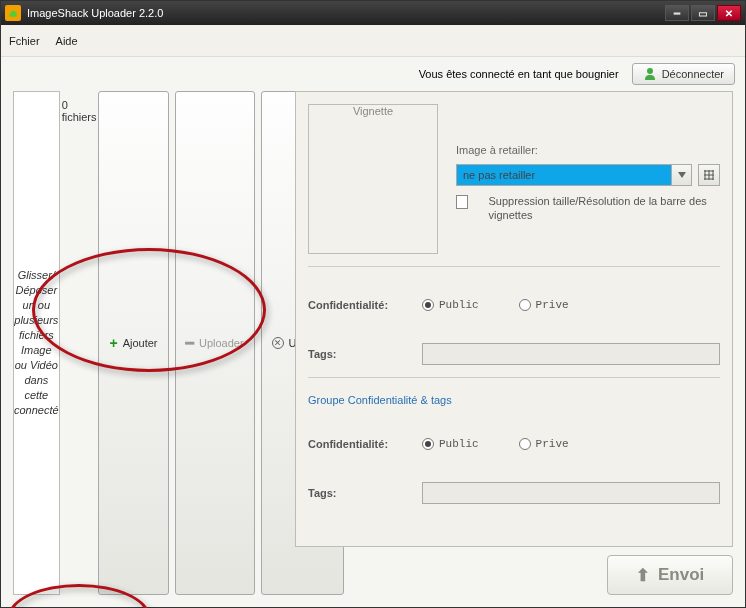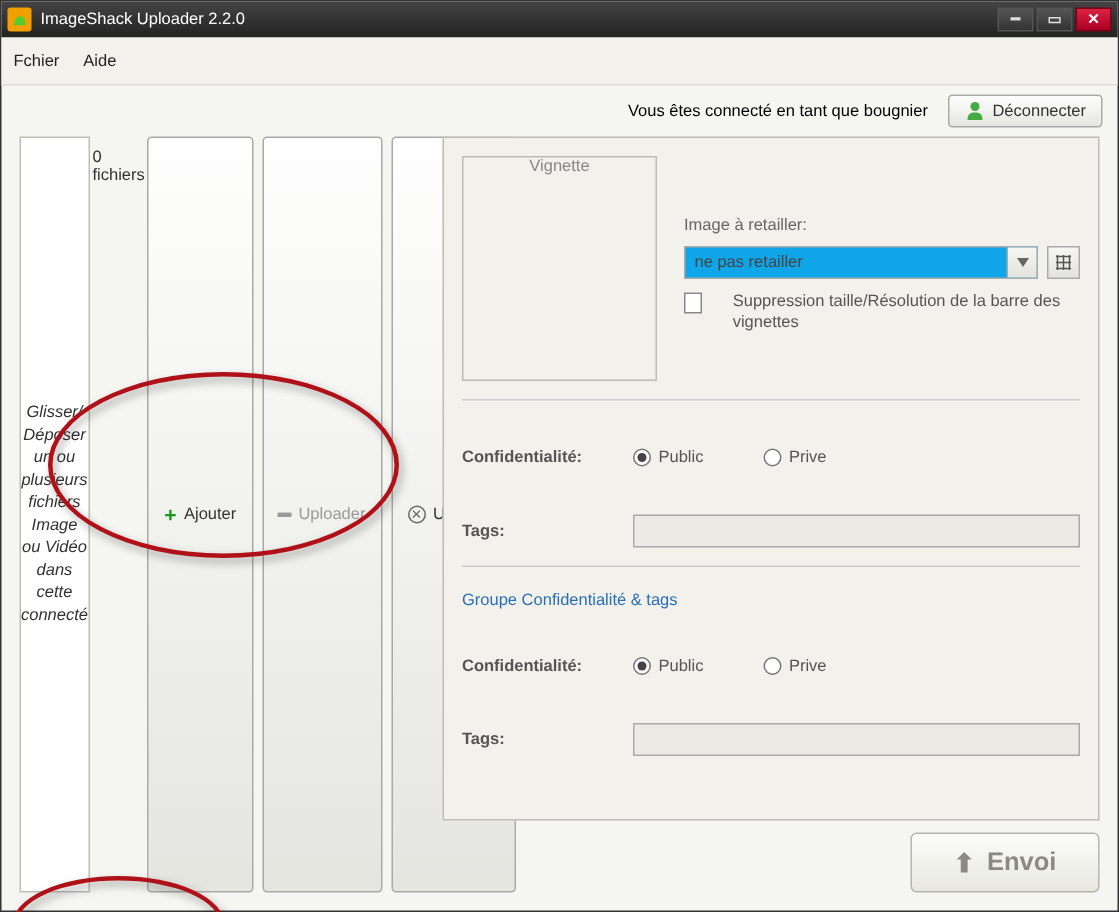--- a/index.html
+++ b/index.html
@@ -34,21 +34,21 @@
   .lbl { color: #666; font-size: 11px; }
   .select-row { display:flex; gap:6px; align-items:center; }
   .select { flex:1; height: 22px; border:1px solid #aaa; background:#0ea5e9; display:flex; align-items:center; padding:0 6px; color:#444; position:relative; }
   .select .arrow { position:absolute; right:0; top:0; width:20px; height:100%; border-left:1px solid #aaa; background:linear-gradient(#f6f6f2,#e4e4de); display:flex; align-items:center; justify-content:center; }
   .grid-btn { width:22px; height:22px; border:1px solid #aaa; background:linear-gradient(#f6f6f2,#e4e4de); display:flex; align-items:center; justify-content:center; cursor:pointer; }
   .chk-row { display:flex; gap:20px; align-items:flex-start; color:#555; }
   .chk { width:14px; height:14px; border:1px solid #888; background:#fff; margin-top:1px; }
   .sep { border-top:1px solid #ccc; }
   .form-row { display:flex; align-items:center; gap:14px; margin-top:20px; }
   .form-row .k { width:100px; font-weight:bold; color:#555; font-size:11px; }
-  .radio-row { display:flex; align-items:center; gap:40px; }
+  .radio-row { display:flex; align-items:center; gap:40px;font-family:Liberation Mono, monospace; }
   .radio { display:inline-flex; align-items:center; gap:5px; color:#555; }
   .radio .circ { width:12px; height:12px; border:1px solid #777; border-radius:50%; background:#fff; display:flex; align-items:center; justify-content:center; }
   .radio .circ.on::after { content:""; width:6px; height:6px; border-radius:50%; background:#444; }
   .tags-input { flex:1; height:22px; border:1px solid #aaa; background:#eceae4; }
   .link { color:#2a6fb5; font-size:11px; margin-top:4px; cursor:pointer; }
   .envoi-row { height:48px; display:flex; justify-content:flex-end; align-items:center; padding-top:8px; }
   .envoi-btn { width:126px; height:40px; border:1px solid #b6b6ae; background:linear-gradient(#fcfcf9,#e8e8e1); border-radius:4px; display:flex; align-items:center; justify-content:center; gap:8px; font-size:17px; font-weight:bold; color:#8a8a82; cursor:pointer; }
   .person-icon { width:14px; height:14px; display:inline-block; }
   .plus { color:#1a9a1a; font-weight:bold; font-size:14px; }
   .minus { color:#999; font-weight:bold; font-size:14px; }

